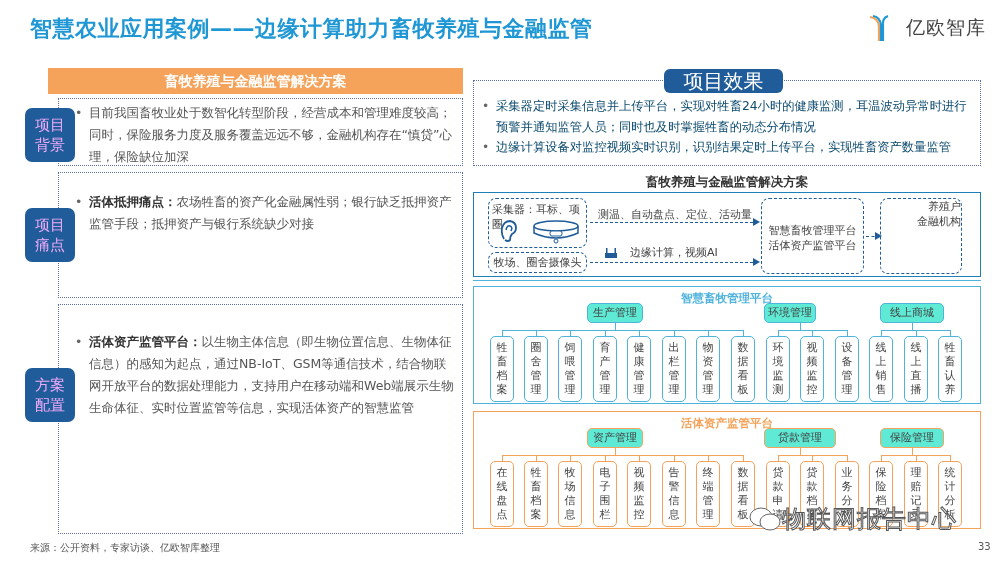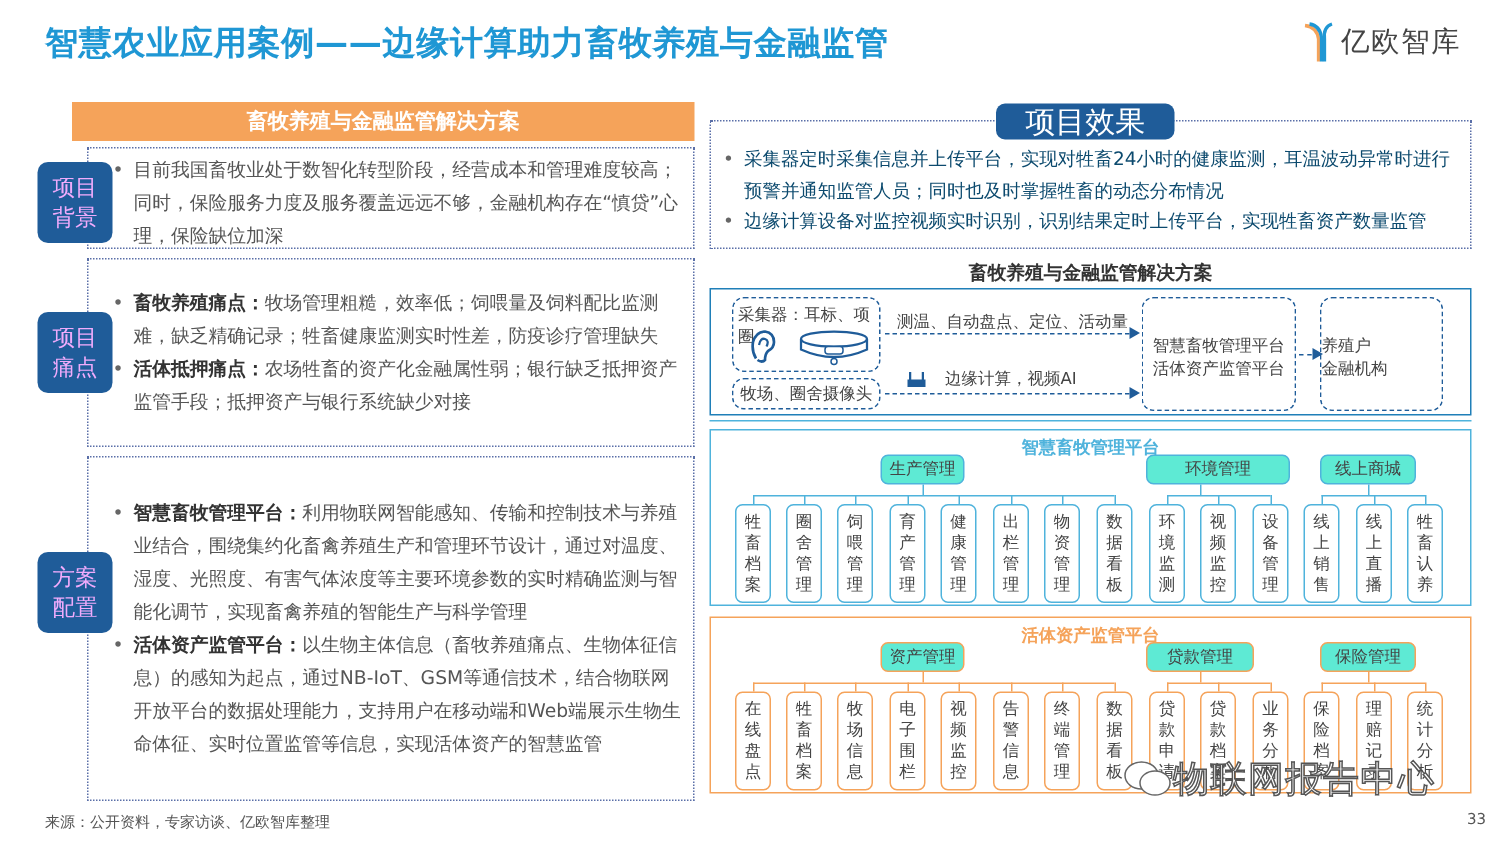--- a/index.html
+++ b/index.html
@@ -1,20 +1,20 @@
 <!DOCTYPE html>
 <html><head>
 <meta charset="utf-8">
 <style>
   * { box-sizing: border-box; margin: 0; padding: 0; }
   body { width: 1000px; height: 562px; background: #ffffff; font-family: "DejaVu Sans", "Liberation Sans", sans-serif; position: relative; overflow: hidden; color: #444; }
   .abs { position: absolute; }
   .title { left: 30px; top: 14px; font-size: 22px; font-weight: bold; color: #1f97d4; letter-spacing: 0.5px; }
   .logo { left: 868px; top: 14px; display: flex; align-items: center; }
-  .logo-text { font-size: 19px; color: #444; margin-left: 4px; letter-spacing: 1px; }
+  .logo-text { font-size: 19px; color: #444; margin-left: 16px; letter-spacing: 1px; }
 
   .left-banner { left: 48px; top: 68px; width: 415px; height: 26px; background: #f5a35a; color: #fff; font-weight: bold; font-size: 14px; text-align: center; line-height: 26px; }
   .sec { left: 58px; width: 405px; border: 1px dotted #5a6fa8; }
   .tag { left: 25px; width: 50px; background: #1f5c99; color: #f0abfc; border-radius: 7px; font-size: 15px; text-align: center; line-height: 20px; padding: 7px 0; }
   .sec-text { font-size: 12.5px; line-height: 22px; color: #555; padding-left: 30px; padding-right: 6px; }
   .bullet { position: relative; }
   .bullet::before { content: "•"; position: absolute; left: -14px; color: #666; }
   .b { font-weight: bold; color: #333; }
 
   .eff-box { left: 473px; top: 80px; width: 508px; height: 86px; border: 1px dotted #5a6fa8; }
@@ -59,33 +59,31 @@
     <div class="bullet">目前我国畜牧业处于数智化转型阶段，经营成本和管理难度较高；同时，保险服务力度及服务覆盖远远不够，金融机构存在“慎贷”心理，保险缺位加深</div>
   </div>
 </div>
 <div class="abs tag" style="top:108px;">
   <div>项目</div>
   <div>背景</div>
 </div>
 
 <div class="abs sec" style="top:172px;height:126px;">
   <div class="sec-text" style="padding-top:18px;">
-    <div class="bullet"><span class="b">畜牧养殖痛点：</span><span>牧场管理粗糙，效率低；饲喂量及饲料配比监测难，缺乏精确记录；牲畜健康监测实时性差，防疫诊疗管理缺失</span></div>
     <div class="bullet"><span class="b">活体抵押痛点：</span><span>农场牲畜的资产化金融属性弱；银行缺乏抵押资产监管手段；抵押资产与银行系统缺少对接</span></div>
   </div>
 </div>
 <div class="abs tag" style="top:208px;">
   <div>项目</div>
   <div>痛点</div>
 </div>
 
 <div class="abs sec" style="top:304px;height:230px;">
   <div class="sec-text" style="padding-top:26px;">
-    <div class="bullet"><span class="b">智慧畜牧管理平台：</span><span>利用物联网智能感知、传输和控制技术与养殖业结合，围绕集约化畜禽养殖生产和管理环节设计，通过对温度、湿度、光照度、有害气体浓度等主要环境参数的实时精确监测与智能化调节，实现畜禽养殖的智能生产与科学管理</span></div>
-    <div class="bullet"><span class="b">活体资产监管平台：</span><span>以生物主体信息（畜牧养殖痛点、生物体征信息）的感知为起点，通过NB-IoT、GSM等通信技术，结合物联网开放平台的数据处理能力，支持用户在移动端和Web端展示生物生命体征、实时位置监管等信息，实现活体资产的智慧监管</span></div>
+    <div class="bullet"><span class="b">活体资产监管平台：</span><span>以生物主体信息（即生物位置信息、生物体征信息）的感知为起点，通过NB-IoT、GSM等通信技术，结合物联网开放平台的数据处理能力，支持用户在移动端和Web端展示生物生命体征、实时位置监管等信息，实现活体资产的智慧监管</span></div>
   </div>
 </div>
 <div class="abs tag" style="top:368px;">
   <div>方案</div>
   <div>配置</div>
 </div>
 
 <div class="abs eff-box">
   <div class="eff-text">
     <div class="bullet">采集器定时采集信息并上传平台，实现对牲畜24小时的健康监测，耳温波动异常时进行预警并通知监管人员；同时也及时掌握牲畜的动态分布情况</div>
@@ -126,21 +124,21 @@
 <div class="abs arrow" style="left:590px;top:262px;width:168px;"></div>
 
 <div class="abs dash" style="left:761px;top:198px;width:103px;height:76px;">
   <div class="diag-lbl" style="text-align:center;margin-top:24px;line-height:15px;">
     <div>智慧畜牧管理平台</div>
     <div>活体资产监管平台</div>
   </div>
 </div>
 <div class="abs arrow" style="left:866px;top:236px;width:14px;"></div>
 <div class="abs dash" style="left:880px;top:198px;width:82px;height:76px;">
-  <div class="diag-lbl" style="text-align:left;margin-top:24px;line-height:15px;">
+  <div class="diag-lbl" style="text-align:right;line-height:15px;">
     <div>养殖户</div>
     <div>金融机构</div>
   </div>
 </div>
 
 <div class="abs plat" style="top:286px;height:118px;border-color:#4fb3dc;">
   <div class="abs plat-title" style="top:4px;color:#4fb3dc;">智慧畜牧管理平台</div>
 </div>
 <div id="p1">
     <div class="abs grp" style="left:587px;top:303px;width:56px;border-color:#4fb3dc;">生产管理</div>
@@ -195,21 +193,21 @@
       <div>管</div>
       <div>理</div>
     </div>
     <div class="abs vline" style="left:743px;top:330px;height:6px;border-color:#4fb3dc;"></div>
     <div class="abs leaf" style="left:731px;top:336px;border-color:#4fb3dc;">
       <div>数</div>
       <div>据</div>
       <div>看</div>
       <div>板</div>
     </div>
-    <div class="abs grp" style="left:764px;top:303px;width:96px;border-color:#4fb3dc;">环境管理</div>
+    <div class="abs grp" style="left:764px;top:303px;width:52px;border-color:#4fb3dc;">环境管理</div>
     <div class="abs vline" style="left:800px;top:323px;height:7px;border-color:#4fb3dc;"></div>
     <div class="abs hline" style="left:778px;top:330px;width:69px;border-color:#4fb3dc;"></div>
     <div class="abs vline" style="left:778px;top:330px;height:6px;border-color:#4fb3dc;"></div>
     <div class="abs leaf" style="left:766px;top:336px;border-color:#4fb3dc;">
       <div>环</div>
       <div>境</div>
       <div>监</div>
       <div>测</div>
     </div>
     <div class="abs vline" style="left:812px;top:330px;height:6px;border-color:#4fb3dc;"></div>

